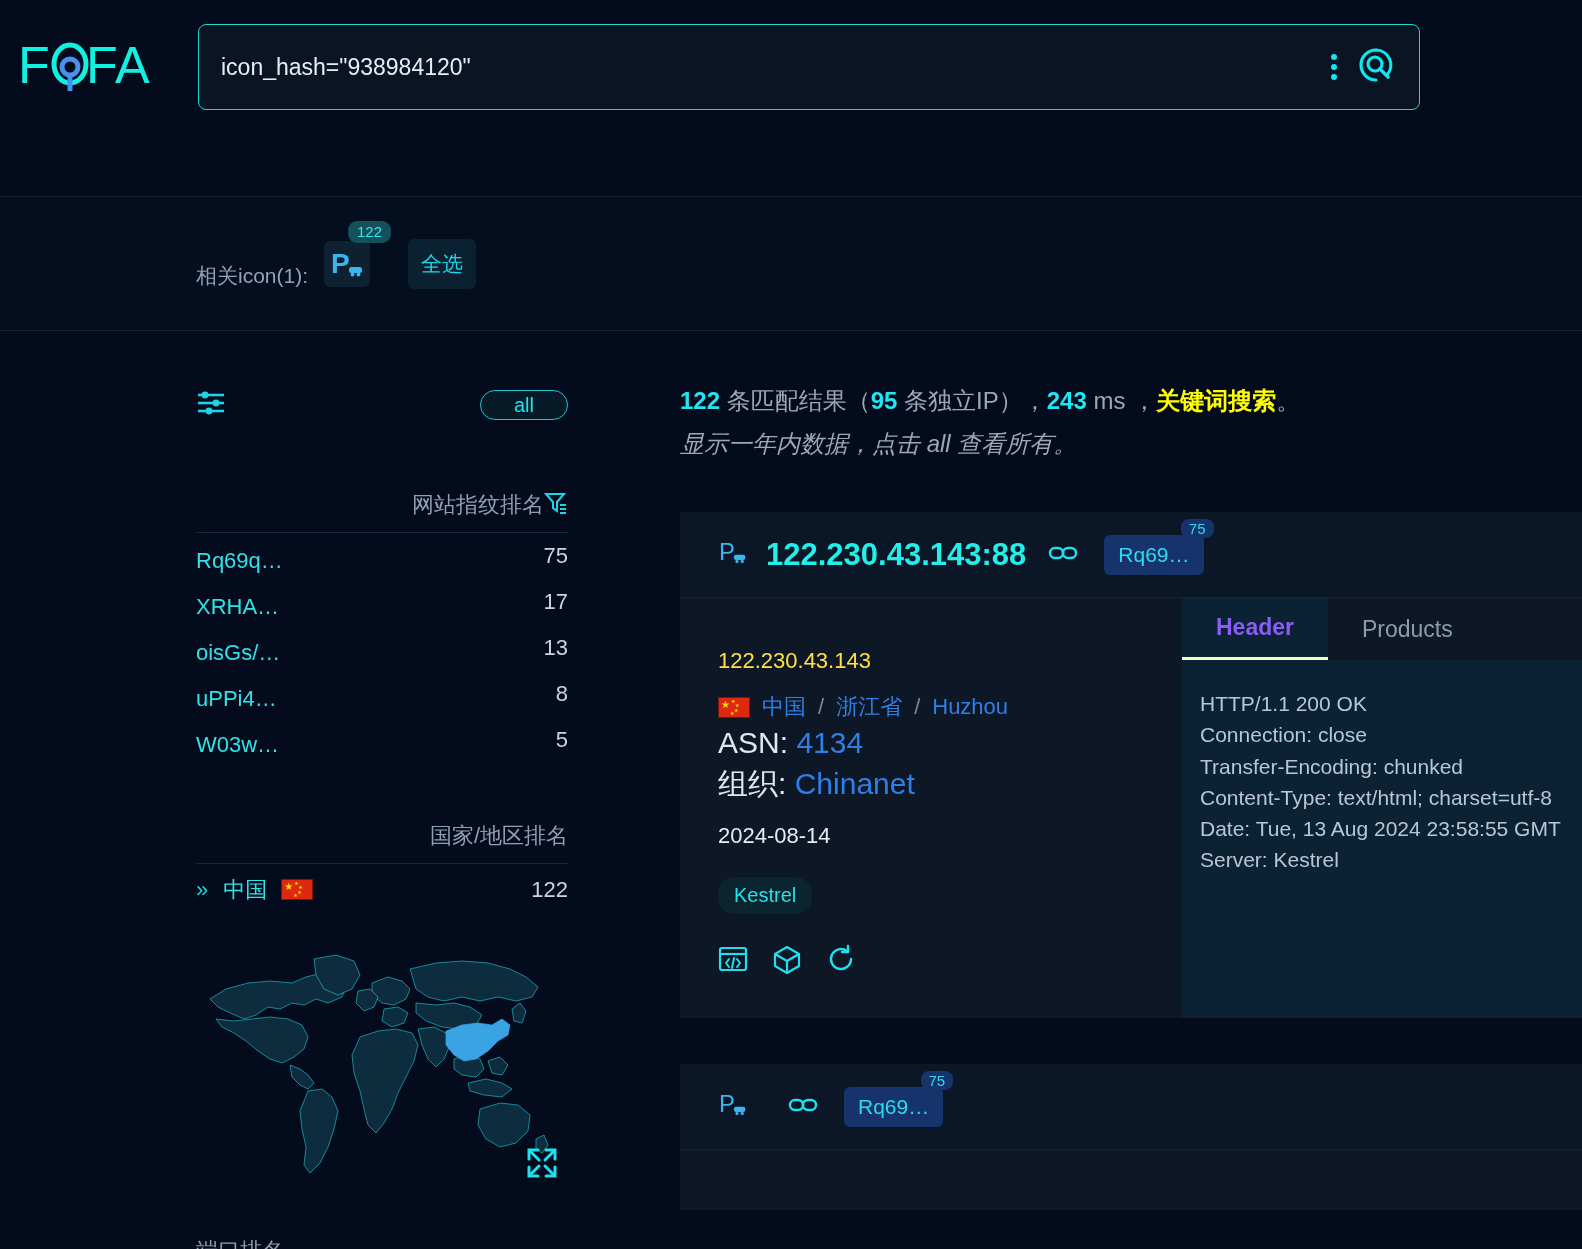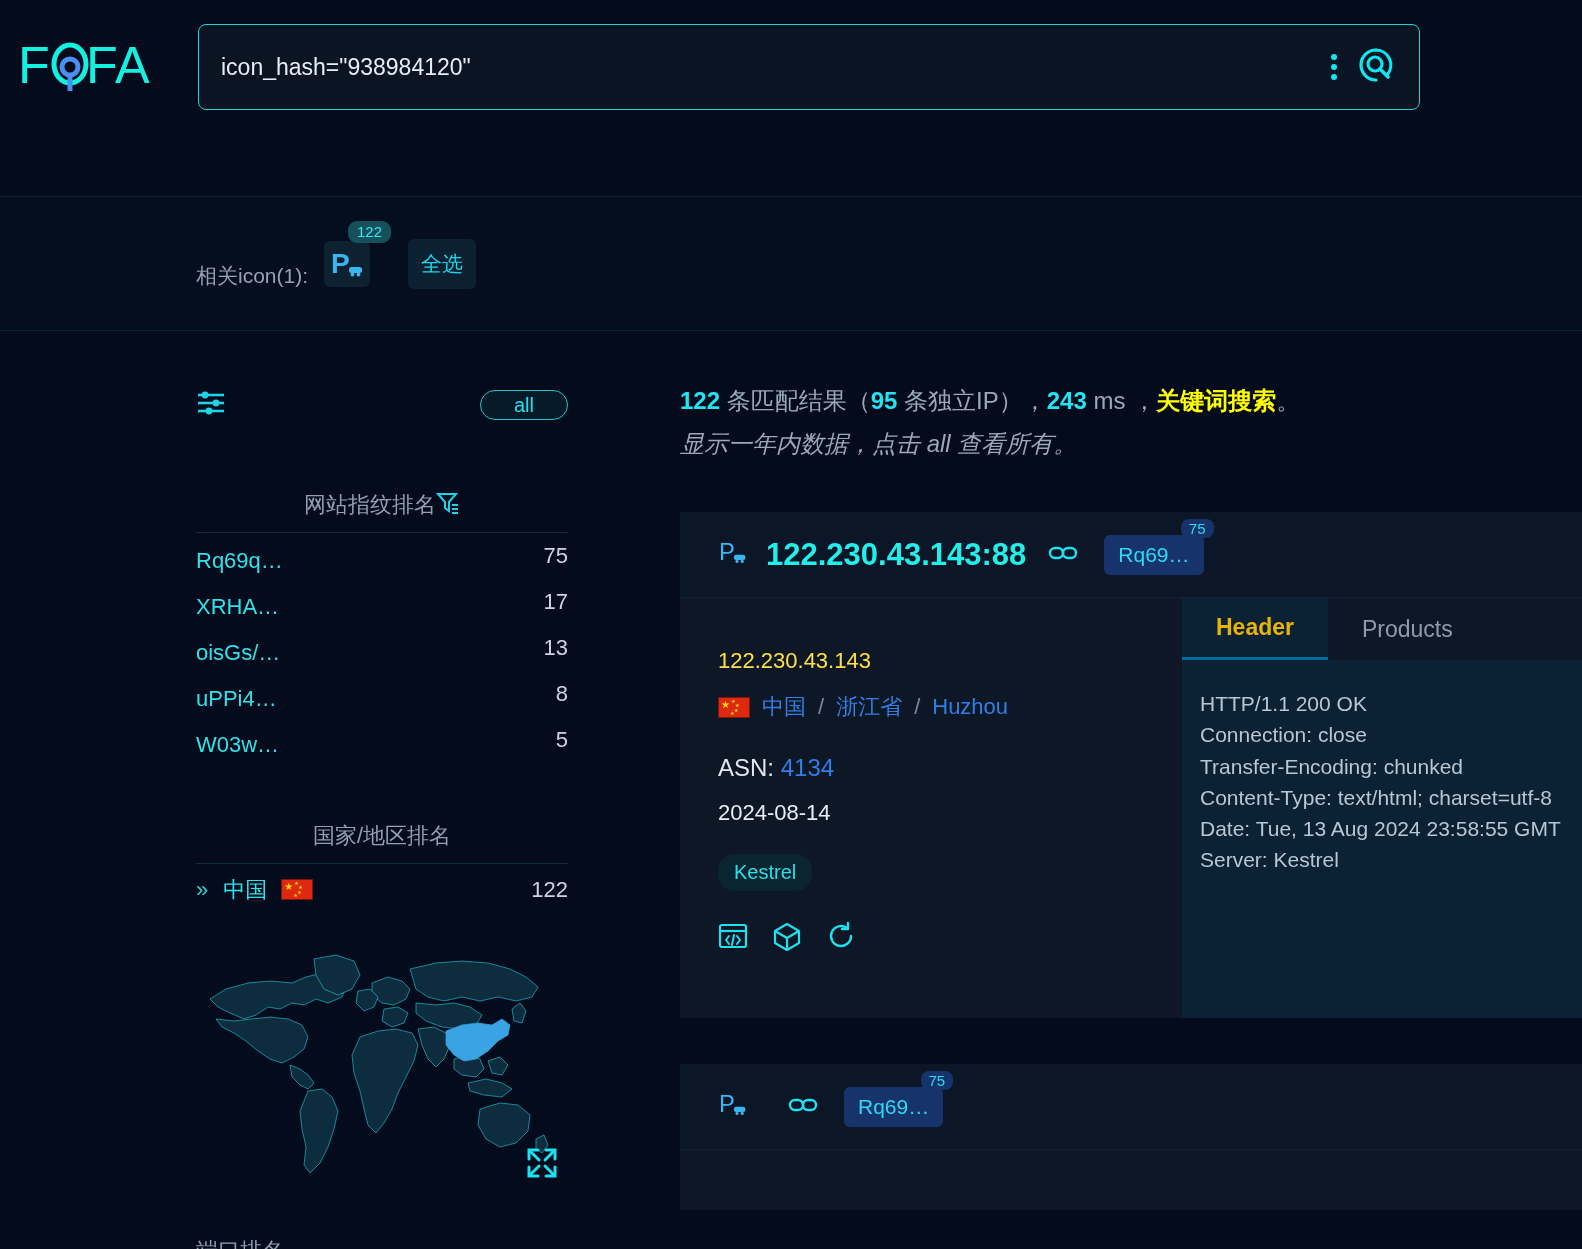--- a/index.html
+++ b/index.html
@@ -62,21 +62,21 @@
   
   .sidebar { position: absolute; left: 196px; top: 382px; width: 372px; }
   .sb-head { display: flex; align-items: center; justify-content: space-between; height: 46px; }
   .sliders { cursor: pointer; }
   .allpill {
     width: 88px; height: 30px; border: 1.5px solid #17c5d4; border-radius: 16px;
     color: #23e0ee; font-size: 20px; display: flex; align-items: center; justify-content: center;
     background: #061a28; cursor: pointer;
   }
   .sec-title-row {
-    display: flex; align-items: center; justify-content: center;
+    display: flex; align-items: center; justify-content: flex-end;
     margin-top: 62px; padding-bottom: 12px;
   }
   .sec-title { color: #8fa0b2; font-size: 22px; }
   .rank-list { border-top: 1px solid #14293b; }
   .rank-row {
     display: flex; align-items: center; justify-content: space-between;
     height: 46px; cursor: pointer;
   }
   .rank-name { color: #2fe3e8; font-size: 22px; margin-top: 10px; }
   .rank-val { color: #c9d6e2; font-size: 22px; }
@@ -127,37 +127,37 @@
     color: #2fd9f0; font-size: 15px; border-radius: 8px; padding: 1px 8px;
   }
 
   .card-body { display: flex; min-height: 420px; }
   .card-left { width: 500px; padding: 34px 0 0 38px; }
   .title-line { color: #e6edf4; font-size: 21px; white-space: nowrap; overflow: hidden; text-overflow: ellipsis; width: 430px; }
   .ip-line { color: #fde047; font-size: 22px; margin-top: 16px; cursor: pointer; }
   .geo-line { display: flex; align-items: center; gap: 12px; margin-top: 18px; font-size: 22px; }
   .geo-line a { color: #2f7fe8; cursor: pointer; text-decoration: none; }
   .geo-line .sep { color: #7b8a9b; }
-  .kv { font-size: 24px; color: #dfe7ef; margin-top: 32px; }
+  .kv { font-size: 30px; color: #dfe7ef; margin-top: 4px; }
   .kv .v { color: #2f7fe8; cursor: pointer; }
   .date { font-size: 22px; color: #e6edf4; margin-top: 18px; }
   .tag {
     display: inline-block; margin-top: 28px; background: #0a2430; color: #26e0ea;
     font-size: 20px; border-radius: 16px; padding: 7px 16px; cursor: pointer;
   }
   .actions { display: flex; gap: 24px; margin-top: 30px; }
   .actions span { cursor: pointer; }
 
   .card-right { flex: 1; margin-left: 2px; background: #0a2233; }
   .tabs { display: flex; height: 62px; background: #0e1725; }
   .tab {
     padding: 0 34px; display: flex; align-items: center; font-size: 23px;
     color: #8d9cad; cursor: pointer;
   }
-  .tab.active { color: #eab308; font-weight: bold; background: #0a2233; border-bottom: 3px solid #0369a1; }
+  .tab.active { color: #8b5cf6; font-weight: bold; background: #0a2233; border-bottom: 3px solid #fef9c3; }
   .hdr-pre {
     padding: 28px 0 0 18px; font-family: "Liberation Sans", sans-serif;
     color: #b9c6d3; font-size: 21px; line-height: 1.48; white-space: pre;
     overflow: hidden;
   }
 </style>
 </head>
 <body>
 
 <div class="page">
@@ -380,20 +380,24 @@
             </span>
             <a>中国</a>
             <span class="sep">/</span>
             <a>浙江省</a>
             <span class="sep">/</span>
             <a>Huzhou</a>
           </div>
           <div class="kv">
             <span>ASN:</span>
             <span class="v">4134</span>
+          </div>
+          <div class="kv">
+            <span>组织:</span>
+            <span class="v">Chinanet</span>
           </div>
           <div class="date">2024-08-14</div>
           <div><span class="tag">Kestrel</span></div>
           <div class="actions">
             <span>
               <svg width="30" height="30" viewBox="0 0 30 30">
                 <rect x="2" y="4" width="26" height="22" rx="2" fill="none" stroke="#1fe0ee" stroke-width="2.2"></rect>
                 <line x1="2" y1="10" x2="28" y2="10" stroke="#1fe0ee" stroke-width="2.2"></line>
                 <path d="M11 15 L8 19 L11 23" fill="none" stroke="#1fe0ee" stroke-width="2" stroke-linecap="round" stroke-linejoin="round"></path>
                 <path d="M19 15 L22 19 L19 23" fill="none" stroke="#1fe0ee" stroke-width="2" stroke-linecap="round" stroke-linejoin="round"></path>

